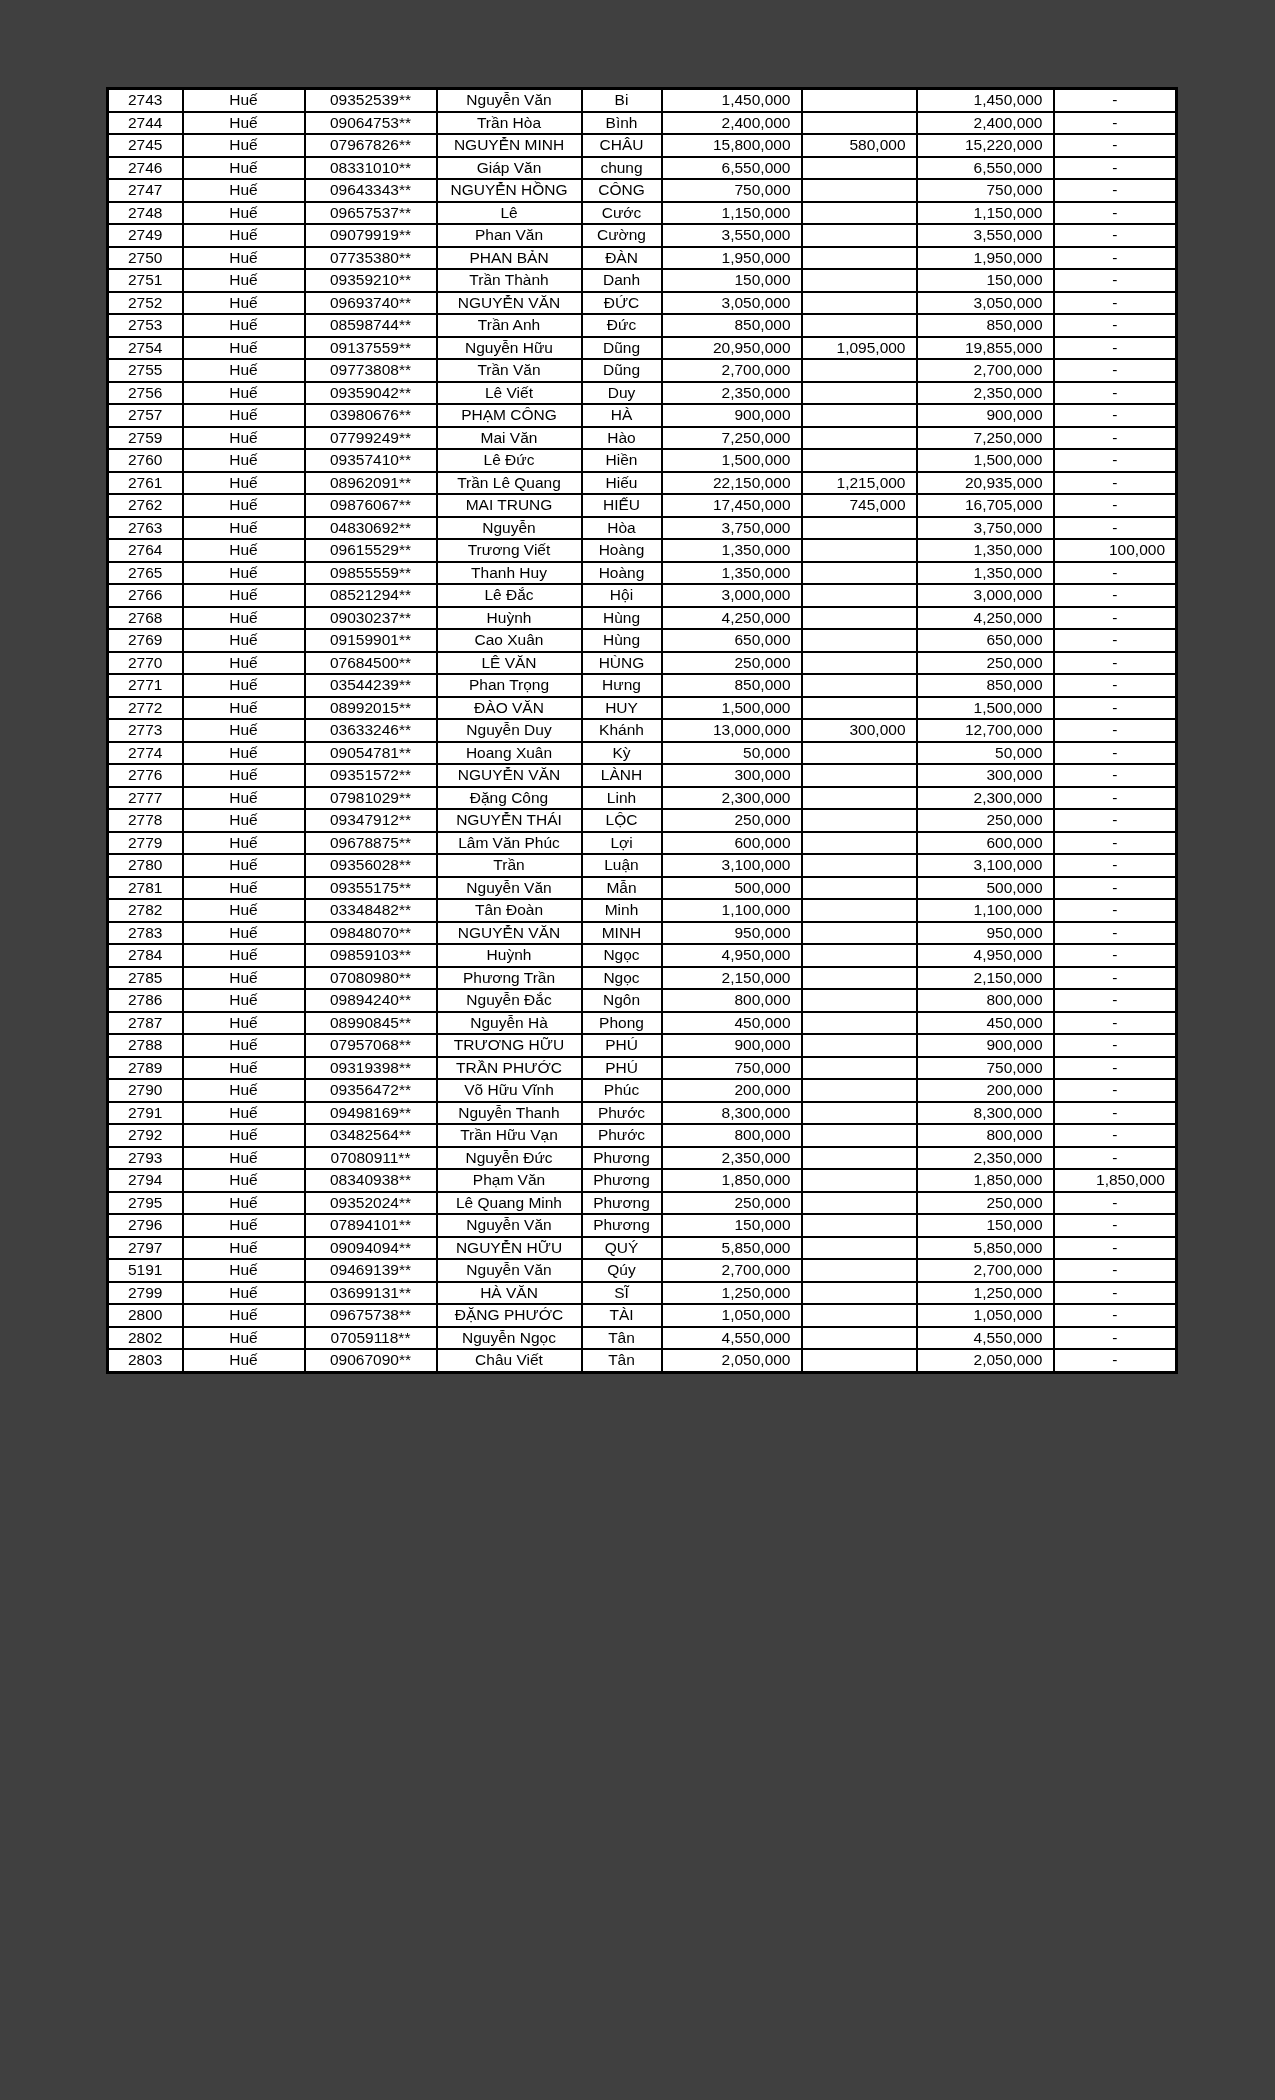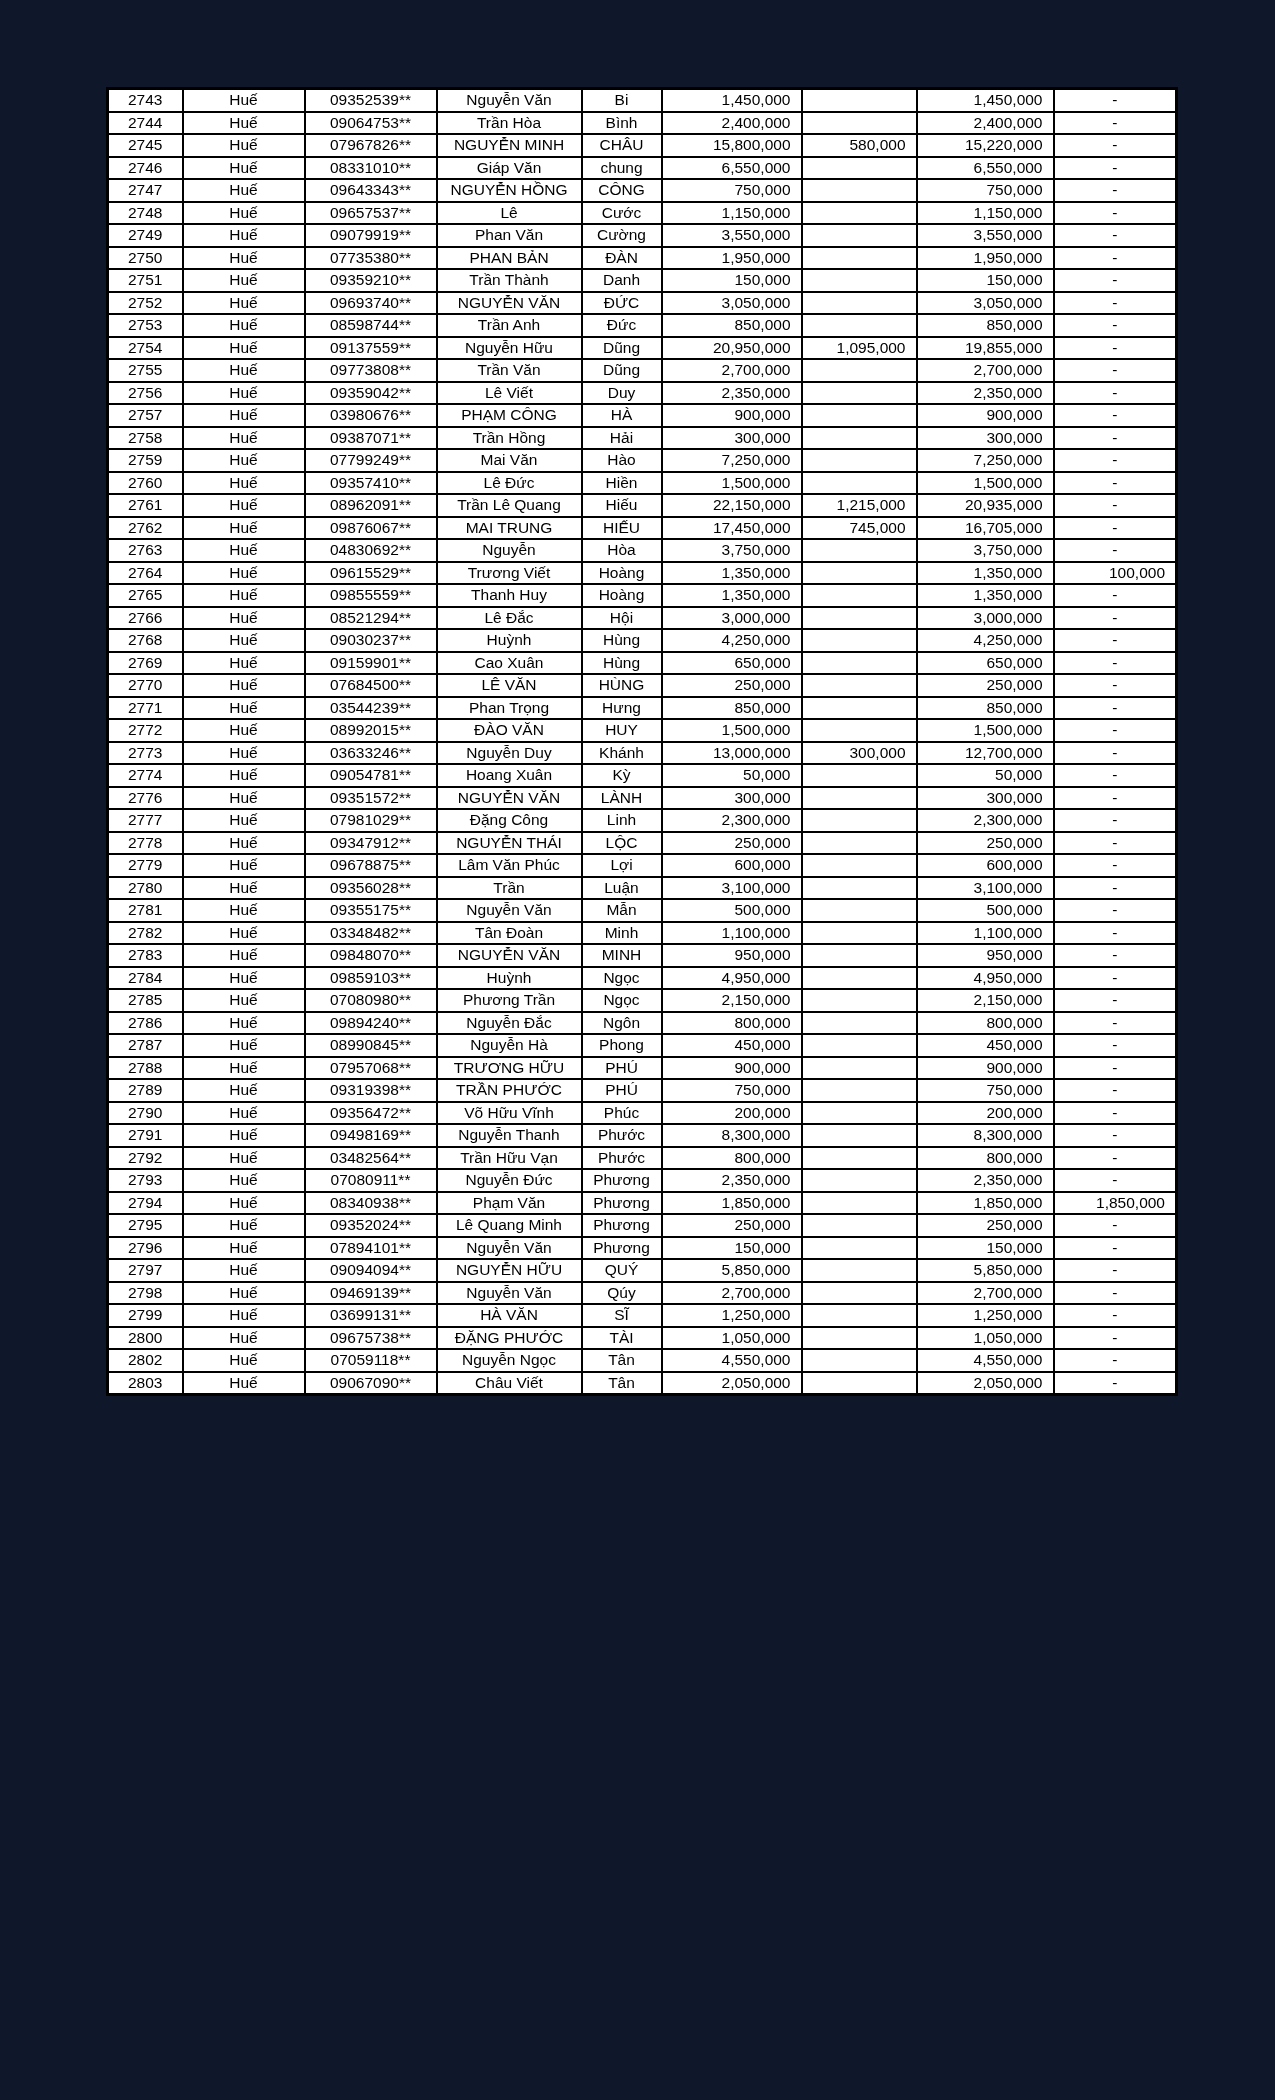--- a/index.html
+++ b/index.html
@@ -1,20 +1,20 @@
 <!DOCTYPE html>
 <html><head>
 <meta charset="utf-8">
 <style>
   html, body { margin: 0; padding: 0; background: #ffffff; }
   .sheet {
     position: relative;
     width: 1275px;
     height: 2100px;
-    background: #0f172a;
+    background: #404040;
     overflow: hidden;
     font-family: "Liberation Sans", sans-serif;
   }
   table.data-grid {
     position: absolute;
     left: 106px;
     top: 87px;
     border-collapse: collapse;
     table-layout: fixed;
     font-family: "Liberation Sans", sans-serif;
@@ -217,31 +217,20 @@
     <td>Huế</td>
     <td>03980676**</td>
     <td>PHẠM CÔNG</td>
     <td>HÀ</td>
     <td class="num">900,000</td>
     <td></td>
     <td class="num">900,000</td>
     <td class="dash">-</td>
   </tr>
         <tr>
-    <td>2758</td>
-    <td>Huế</td>
-    <td>09387071**</td>
-    <td>Trần Hồng</td>
-    <td>Hải</td>
-    <td class="num">300,000</td>
-    <td></td>
-    <td class="num">300,000</td>
-    <td class="dash">-</td>
-  </tr>
-        <tr>
     <td>2759</td>
     <td>Huế</td>
     <td>07799249**</td>
     <td>Mai Văn</td>
     <td>Hào</td>
     <td class="num">7,250,000</td>
     <td></td>
     <td class="num">7,250,000</td>
     <td class="dash">-</td>
   </tr>
@@ -635,21 +624,21 @@
     <td>Huế</td>
     <td>09094094**</td>
     <td>NGUYỄN HỮU</td>
     <td>QUÝ</td>
     <td class="num">5,850,000</td>
     <td></td>
     <td class="num">5,850,000</td>
     <td class="dash">-</td>
   </tr>
         <tr>
-    <td>2798</td>
+    <td>5191</td>
     <td>Huế</td>
     <td>09469139**</td>
     <td>Nguyễn Văn</td>
     <td>Qúy</td>
     <td class="num">2,700,000</td>
     <td></td>
     <td class="num">2,700,000</td>
     <td class="dash">-</td>
   </tr>
         <tr>

